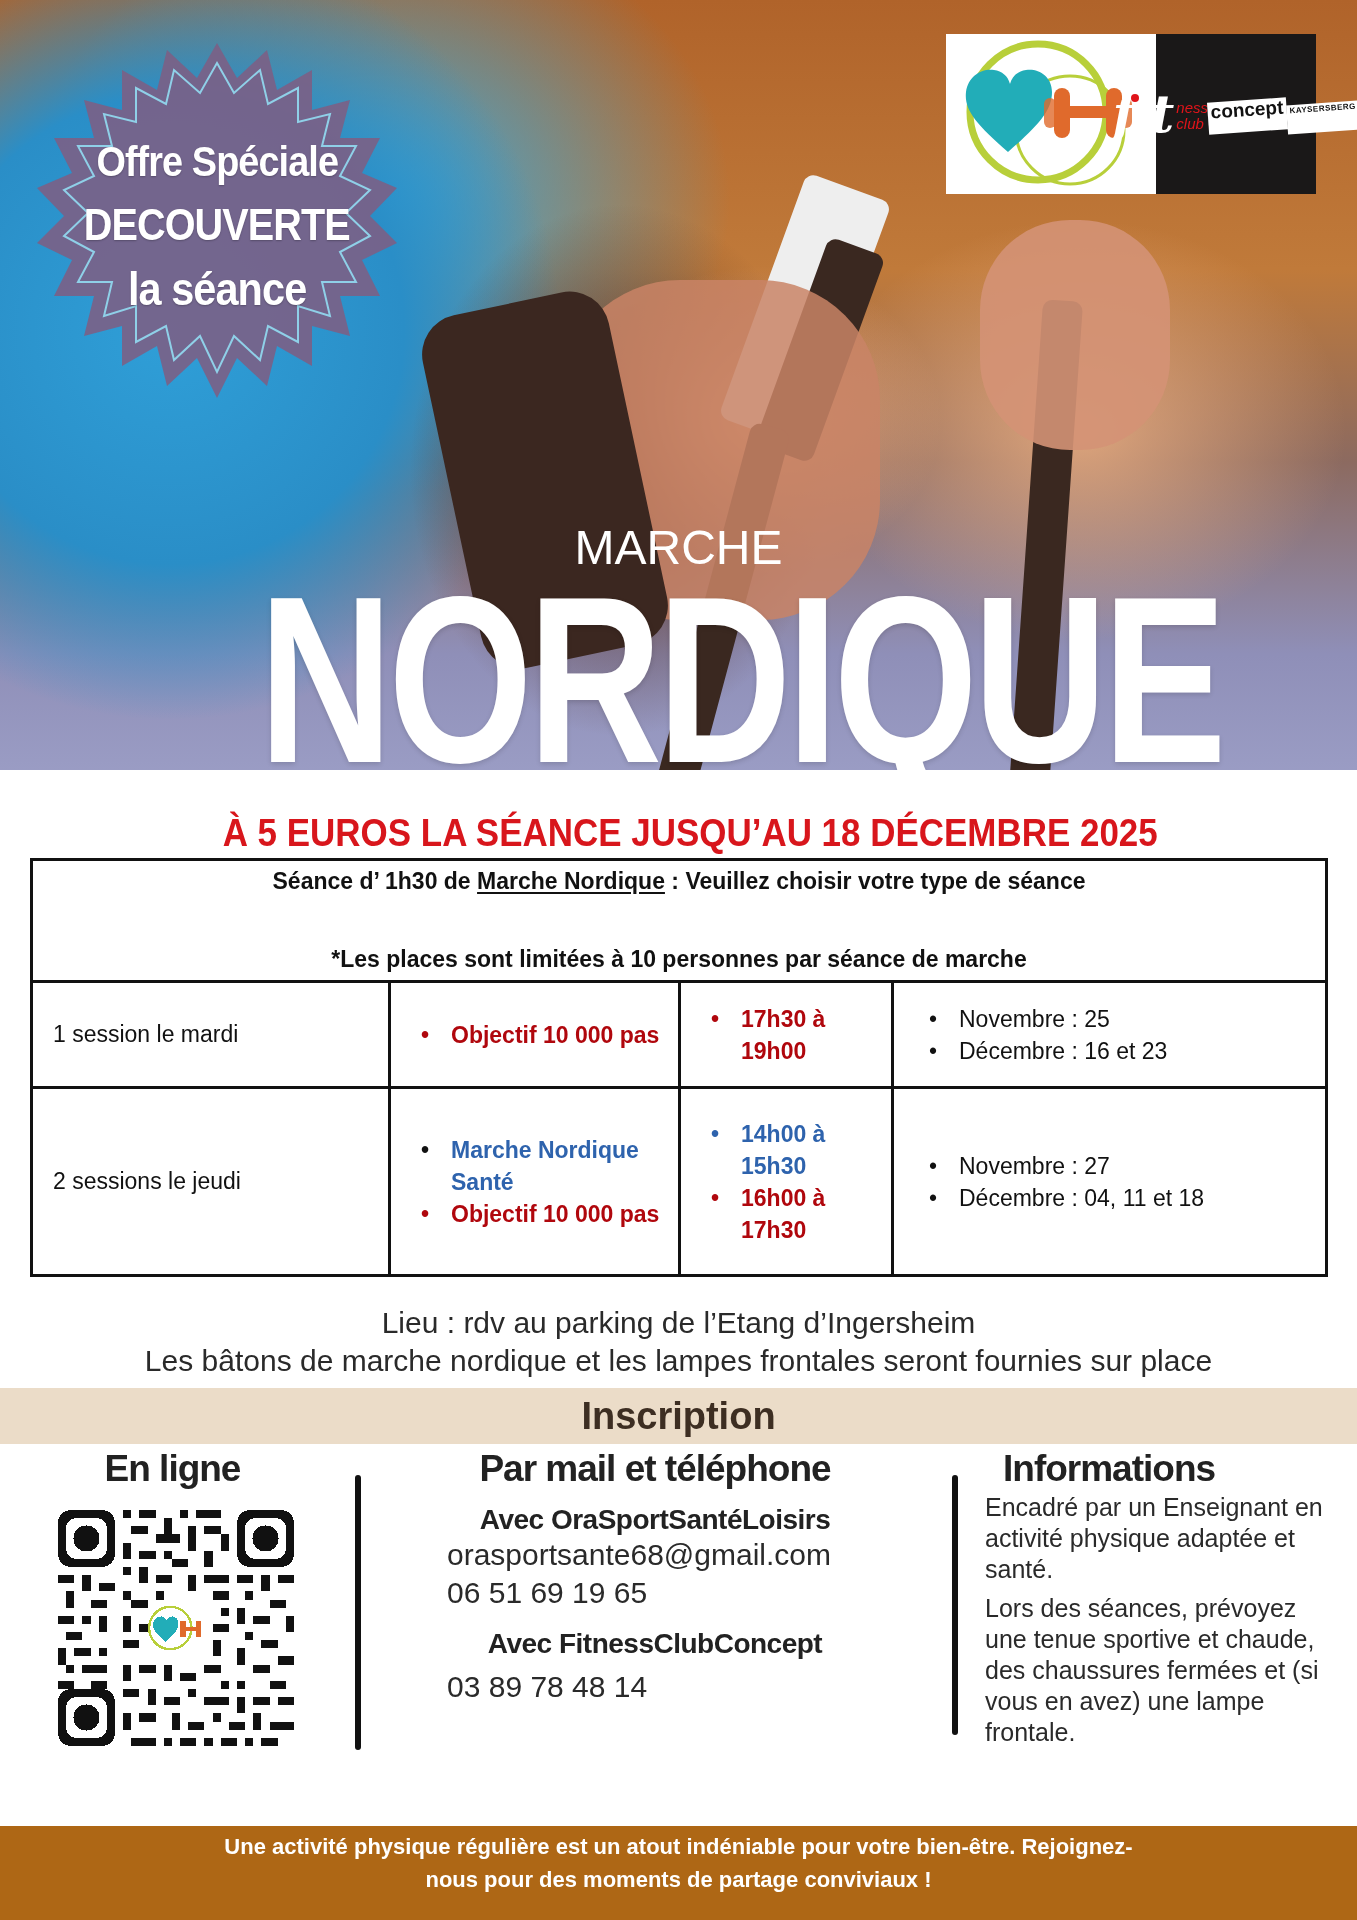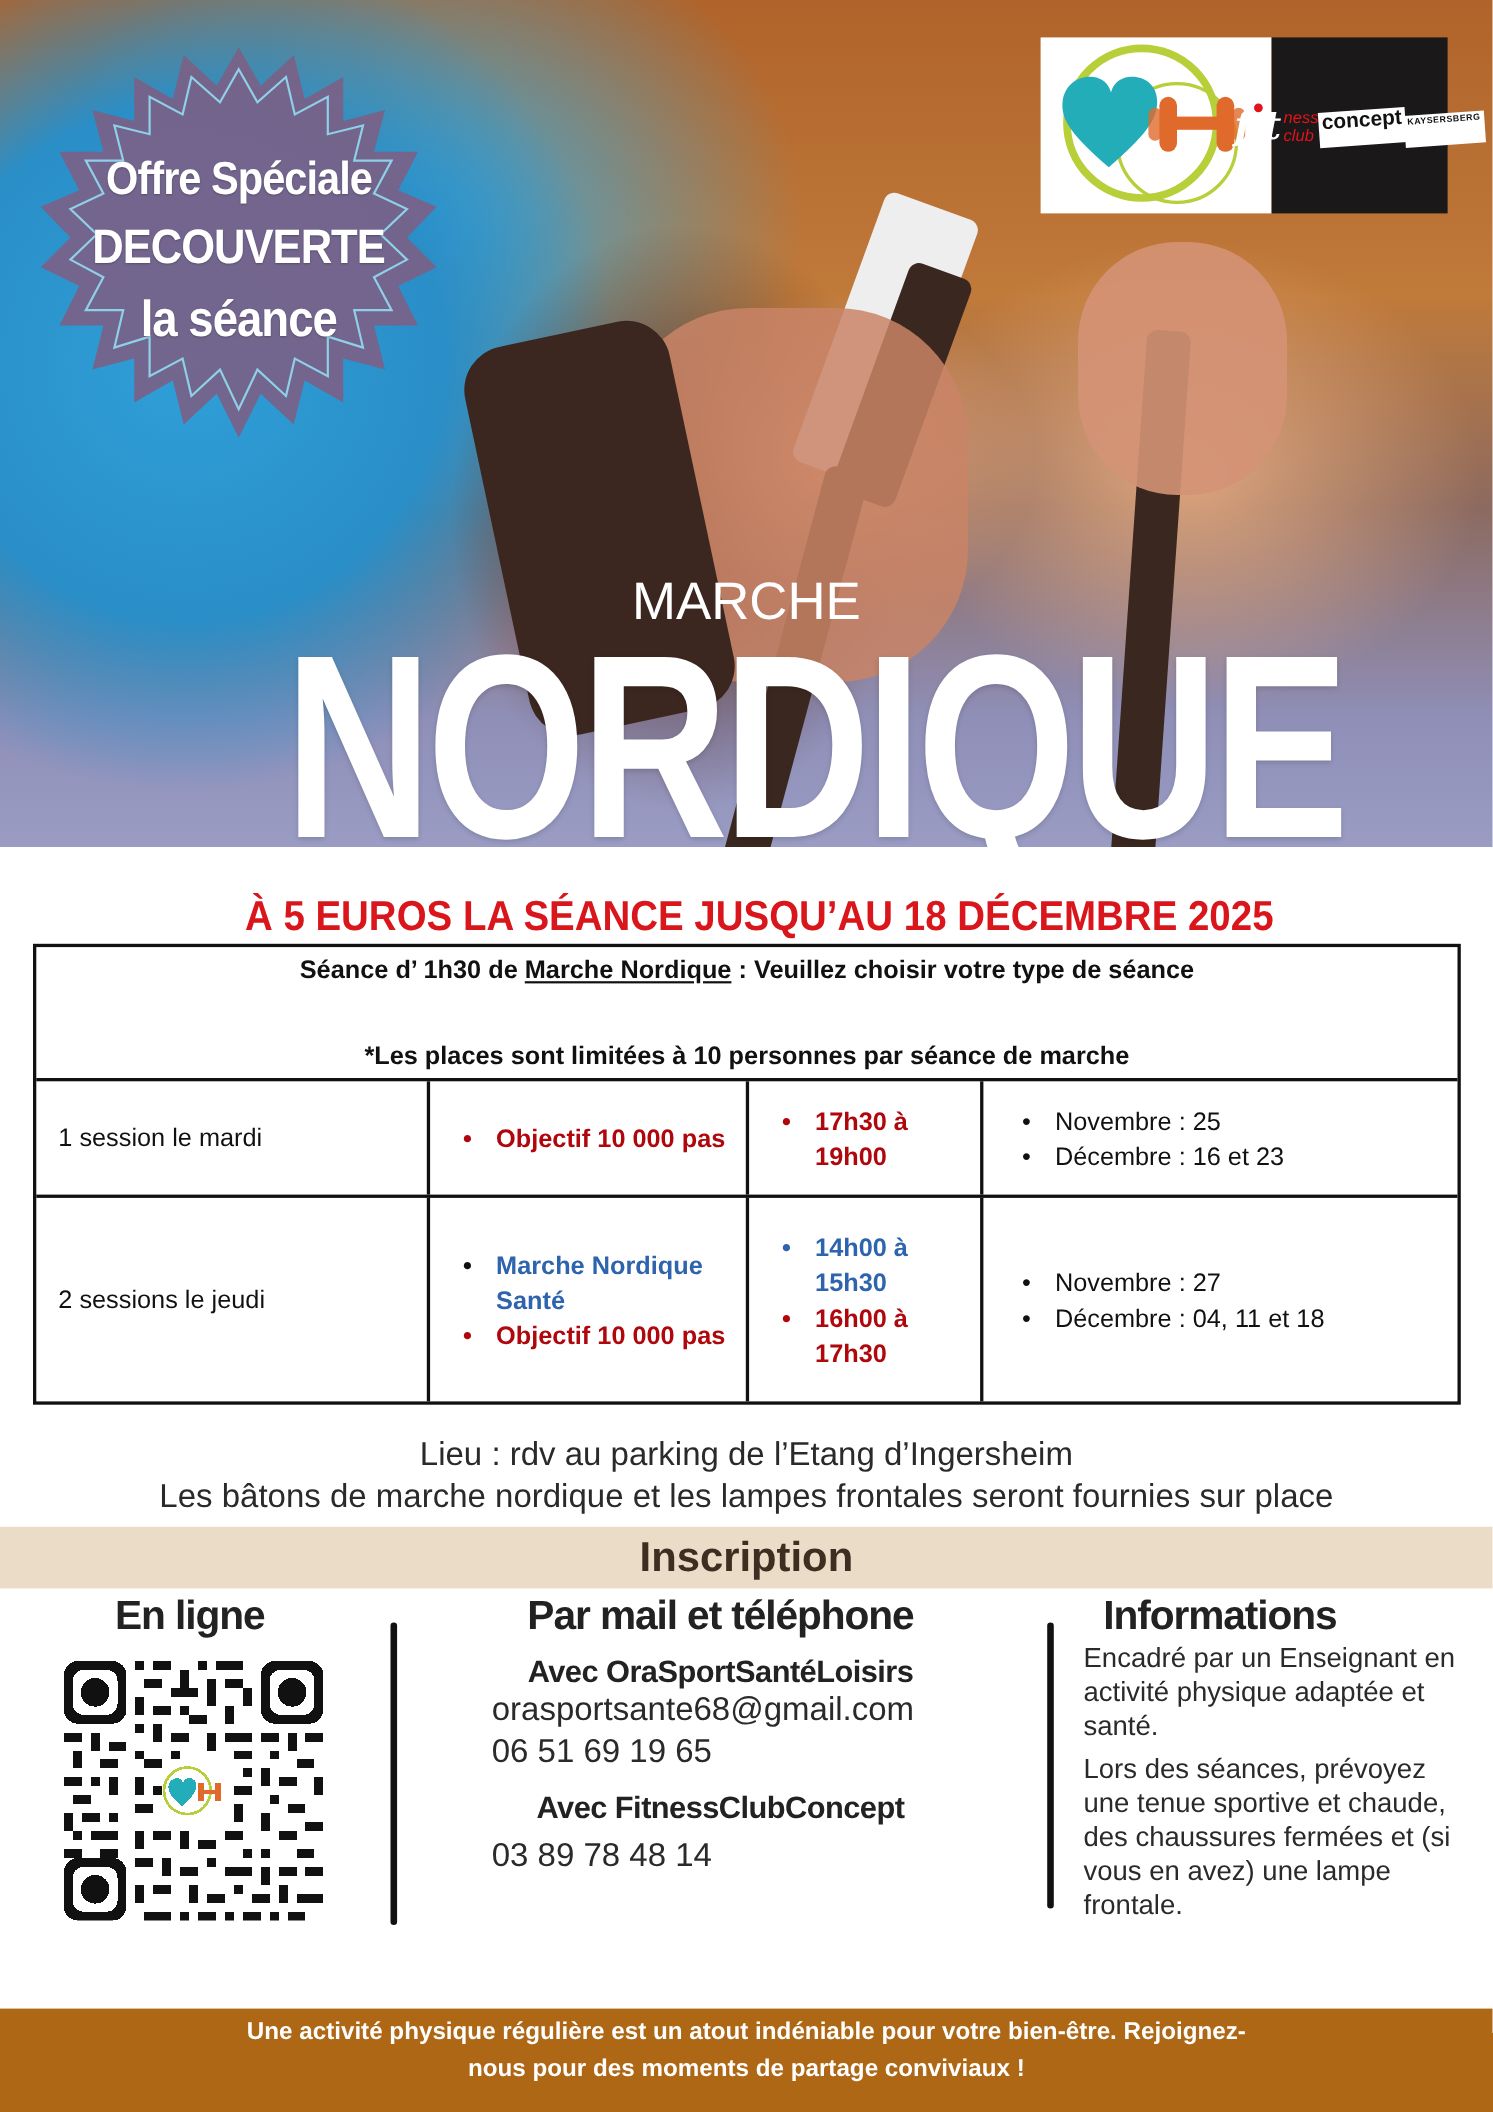--- a/index.html
+++ b/index.html
@@ -48,21 +48,21 @@
   }
   .badge-line3 { font-size: 46px; letter-spacing: -1px; transform: scaleX(0.9); margin-top: 12px; }
 
   .logos {
     position: absolute; left: 946px; top: 34px; width: 370px; height: 160px; display: flex;
   }
   .logo-left { width: 210px; height: 160px; background: #fff; position: relative; }
   .logo-right { width: 160px; height: 160px; background: #1a1818; position: relative;
     display: flex; flex-direction: column; justify-content: center; align-items: center; }
   .fit-wordmark { display: flex; align-items: flex-end; }
-  .fit-fit { font-family: "DejaVu Serif", serif; font-style: italic; font-weight: bold; color: #fff; font-size: 36px; line-height: 36px; position: relative; }
+  .fit-fit { font-family: "DejaVu Serif", serif; font-style: italic; font-weight: bold; color: #fff; font-size: 52px; line-height: 36px; position: relative; }
   .fit-dot { position: absolute; width: 8px; height: 8px; border-radius: 50%; background: #e0141a; left: 18px; top: -2px; }
   .fit-right { display: flex; margin-left: 2px; }
   .fit-ness { color: #e0141a; font-size: 15px; font-style: italic; line-height: 16px; font-family: "Liberation Sans", sans-serif; }
   .fit-concept { background: #fff; color: #111; font-size: 19px; font-weight: bold; padding: 0 3px; line-height: 20px; font-family: "Liberation Sans", sans-serif; transform: rotate(-4deg); }
   .fit-kays { background: #fff; color: #111; font-size: 8px; font-weight: bold; padding: 1px 3px; margin-top: 3px; transform: rotate(-4deg); font-family: "Liberation Sans", sans-serif; letter-spacing: 0.5px; }
 
   .title-marche {
     position: absolute; left: 0; width: 1357px; top: 520px; text-align: center;
     color: #fff; font-family: "Liberation Sans", sans-serif; font-size: 48px; letter-spacing: 0px;
   }

